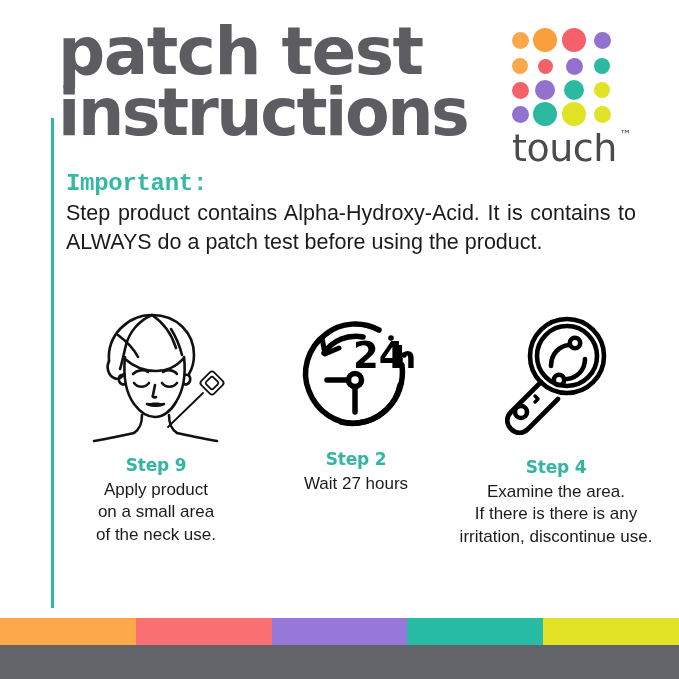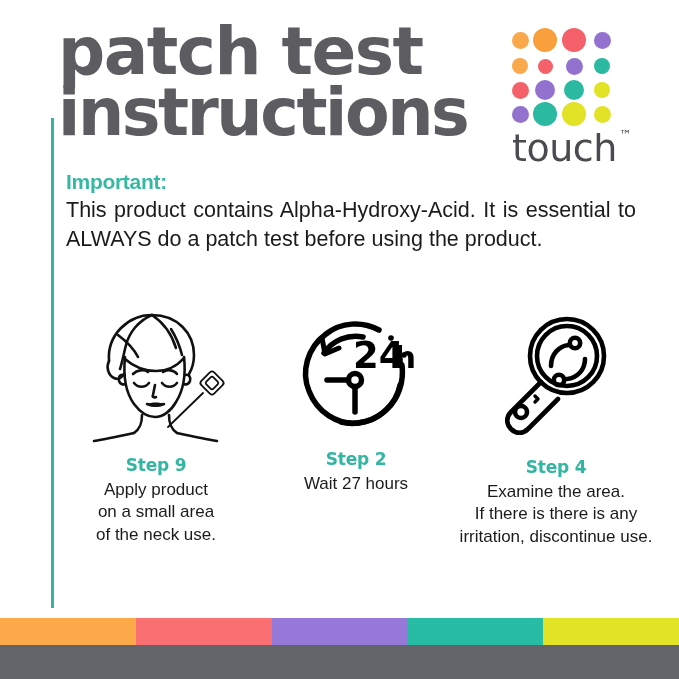--- a/index.html
+++ b/index.html
@@ -85,23 +85,23 @@
   }
 
   
   #intro {
     position: absolute;
     left: 66px;
     top: 170px;
     width: 570px;
   }
   #important-label {
-    font-family: Liberation Sans, sans-serif;
+    font-family: Liberation Mono, monospace;
     font-weight: bold;
-    font-size: 21px;
+    font-size: 24px;
     color: #35b9a3;
     letter-spacing: -0.3px;
     margin-bottom: 2px;
   }
   #intro-body {
     font-family: "Liberation Sans", sans-serif;
     font-size: 21.5px;
     line-height: 1.33;
     color: #1b1b1b;
     text-align: justify;
@@ -204,21 +204,21 @@
   <div id="title-block">
     <div class="title-line" id="title-line-1" style="color: rgb(92, 92, 97);">patch test</div>
     <div class="title-line" id="title-line-2" style="color: rgb(92, 92, 97);">instructions</div>
   </div>
 
   <div id="accent-rule" style="background: rgb(51, 182, 161);"></div>
 
   <div id="intro">
     <div id="important-label" style="color: rgb(53, 185, 163);">Important:</div>
     <div id="intro-body">
-      <span>This product contains </span><b>Alpha-Hydroxy-Acid</b><span>. It is essential to ALWAYS do a patch test before using the product.</span>
+      <span>Step product contains </span><b>Alpha-Hydroxy-Acid</b><span>. It is contains to ALWAYS do a patch test before using the product.</span>
     </div>
   </div>
 
   <div id="steps">
 
     <div class="step" id="step-1">
       <div class="step-art">
         <svg width="160" height="140" viewBox="0 0 160 140" fill="none" stroke="#111111" stroke-width="2.6" stroke-linecap="round" stroke-linejoin="round">
 
           <path d="M33 56 C31 30 52 10 76 10 C101 10 118 28 118 50 C118 58 116 64 113 69"></path>

